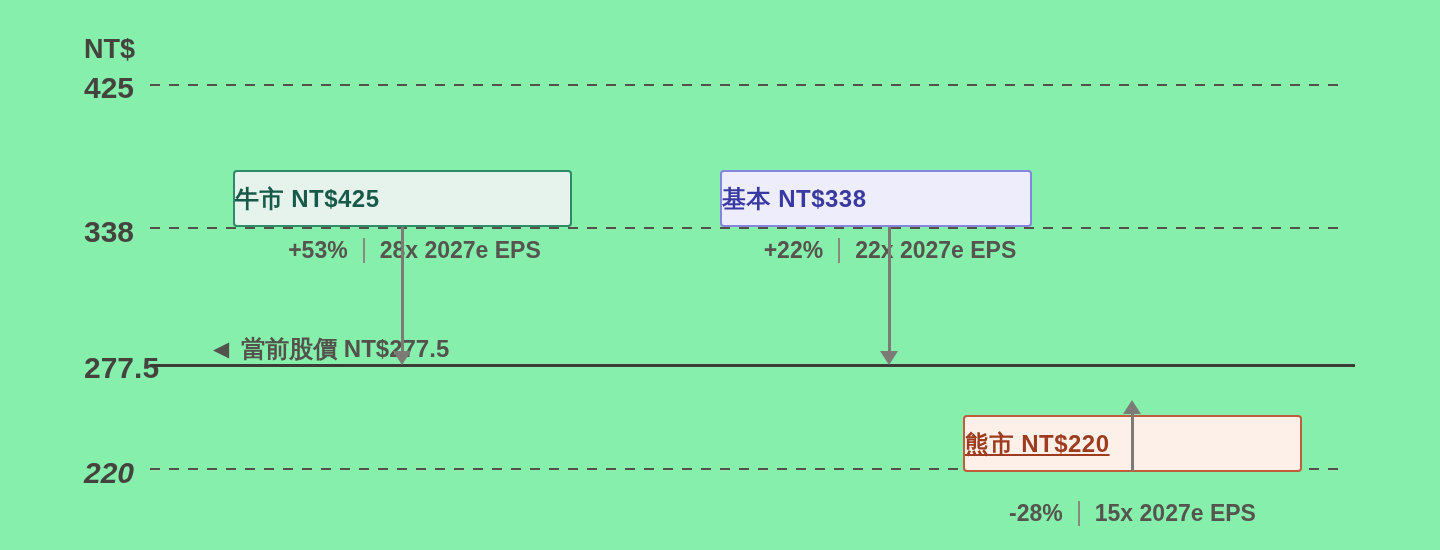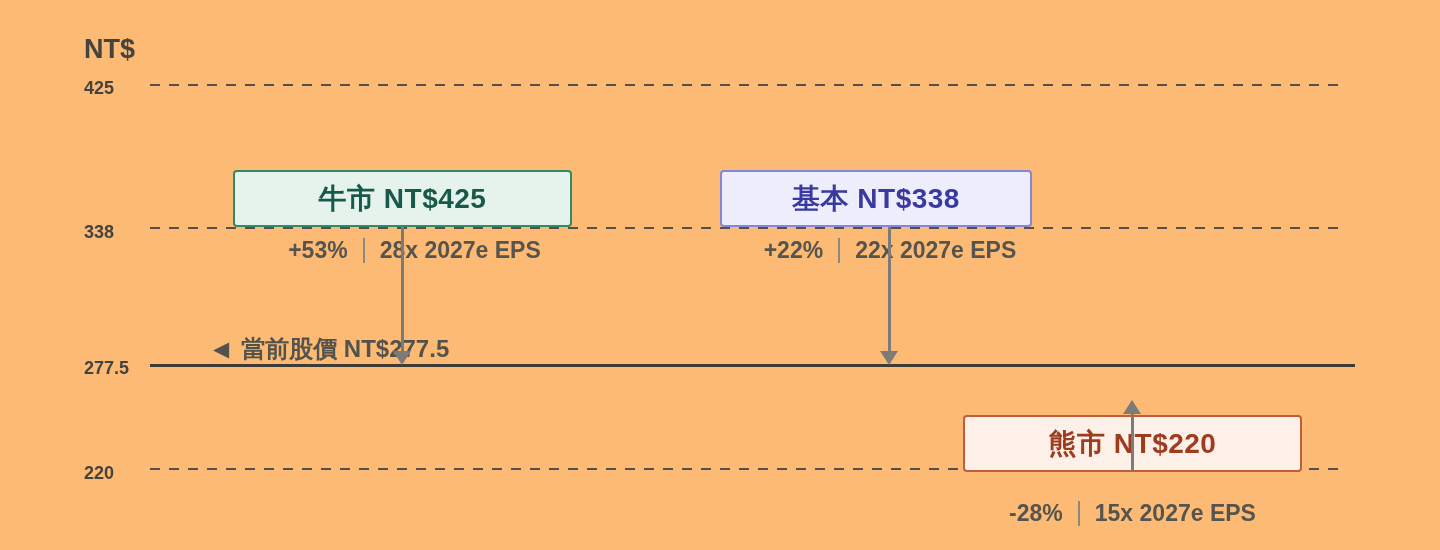--- a/index.html
+++ b/index.html
@@ -1,57 +1,57 @@
 <!DOCTYPE html>
 <html><head>
 <meta charset="utf-8">
 <style>
   html,body{margin:0;padding:0;background:#ffffff;}
   #stage{
     position:relative;
     width:1440px;height:550px;
-    background:#fdba74;
+    background:#86efac;
     font-family:"Liberation Sans","DejaVu Sans",sans-serif;
     overflow:hidden;
   }
   
   .axis-unit{
     position:absolute;left:84px;top:34px;
     font-size:27px;font-weight:700;color:#45433e;line-height:30px;
   }
   .tick{
     position:absolute;left:84px;
-    font-size:18px;font-weight:600;color:#45433e;line-height:30px;
+    font-size:30px;font-weight:600;color:#45433e;line-height:30px;
   }
   .tick-425{top:73px;}
   .tick-338{top:217px;}
   .tick-2775{top:353px;}
-  .tick-220{top:458px;}
+  .tick-220{top:458px;font-style:italic;}
   
   .dash-line{
     position:absolute;left:150px;width:1197px;height:2px;
     background:repeating-linear-gradient(to right,#55504a 0 10px,transparent 10px 19px);
   }
   .dash-425{top:84px;}
   .dash-338{top:227px;}
   .dash-220{top:468px;}
   .solid-line{
     position:absolute;left:150px;top:364px;width:1205px;height:2.5px;
     background:#3d3b37;z-index:1;
   }
   
   .scenario-box{
     position:absolute;width:339px;height:57px;
-    border-radius:4px;display:flex;align-items:center;justify-content:center;
-    font-size:28px;font-weight:600;letter-spacing:.5px;z-index:2;
+    border-radius:4px;display:flex;align-items:center;justify-content:flex-start;
+    font-size:24px;font-weight:600;letter-spacing:.5px;z-index:2;
     box-sizing:border-box;
   }
   .bull-box{left:233px;top:170px;background:#e5f3ec;border:2.5px solid #2f8a68;color:#175a49;}
   .base-box{left:720px;top:170px;width:312px;background:#ededfc;border:2.5px solid #8486de;color:#393aa1;}
-  .bear-box{left:963px;top:415px;background:#fdf0e9;border:2.5px solid #c05e3b;color:#9e3c1f;}
+  .bear-box{left:963px;top:415px;background:#fdf0e9;border:2.5px solid #c05e3b;color:#9e3c1f;text-decoration:underline;}
   
   .sub-row{
     position:absolute;height:28px;display:flex;align-items:center;justify-content:center;
     font-size:23px;font-weight:600;color:#56544e;z-index:3;
   }
   .bull-sub{left:245px;width:339px;top:236px;text-align:right;}
   .base-sub{left:720px;width:340px;top:236px;}
   .bear-sub{left:963px;width:339px;top:499px;}
   .divider{
     display:inline-block;width:2px;height:25px;background:#8a8880;margin:0 15px;

